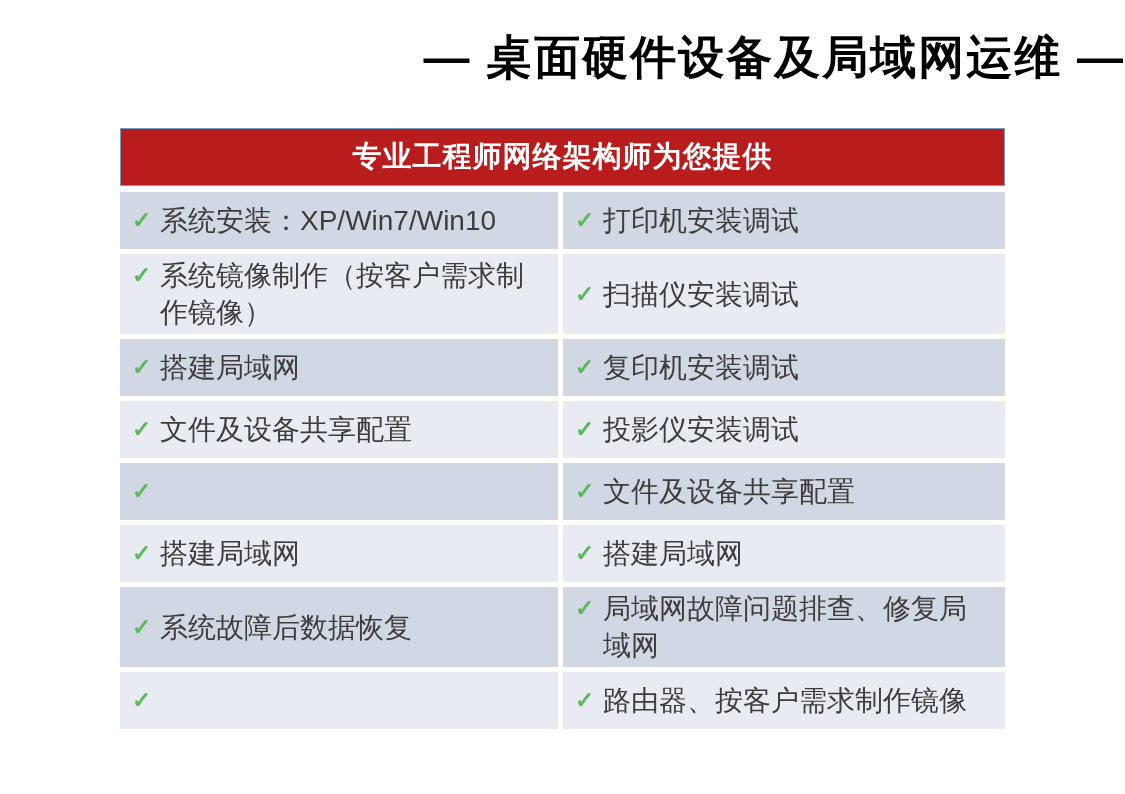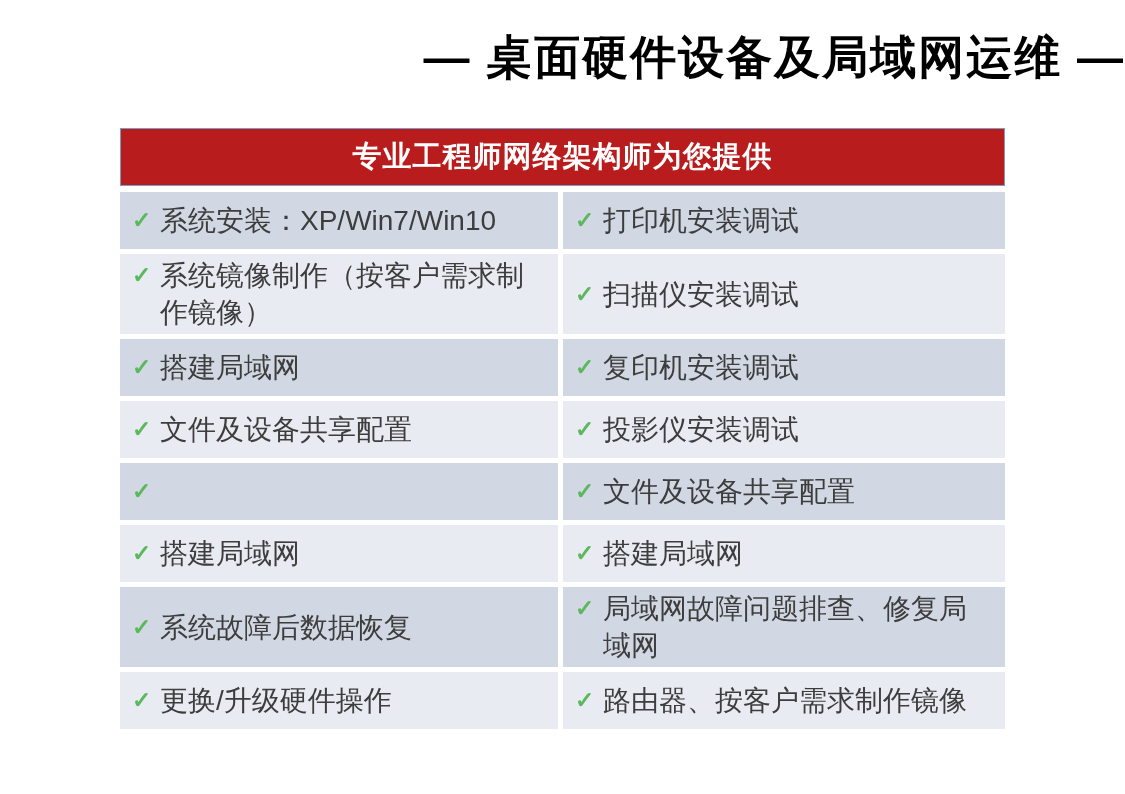--- a/index.html
+++ b/index.html
@@ -202,21 +202,20 @@
           <span class="check">✓</span>
           <span class="cell-text">局域网故障问题排查、修复局域网</span>
         </div>
       </div>
     </div>
 
     <div class="row">
       <div class="cell cell-left">
         <div class="cell-inner">
           <span class="check">✓</span>
-          <span class="cell-text">更换/升级硬件操作</span>
         </div>
       </div>
       <div class="cell cell-right">
         <div class="cell-inner">
           <span class="check">✓</span>
           <span class="cell-text">路由器、按客户需求制作镜像</span>
         </div>
       </div>
     </div>
 

